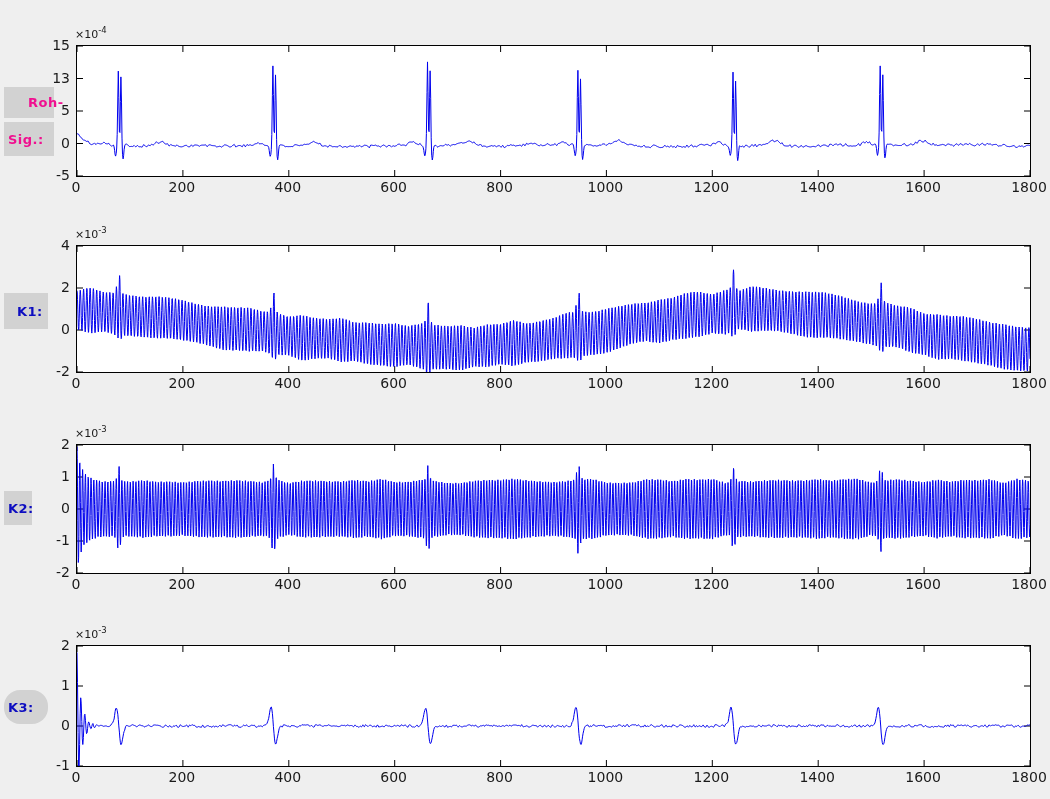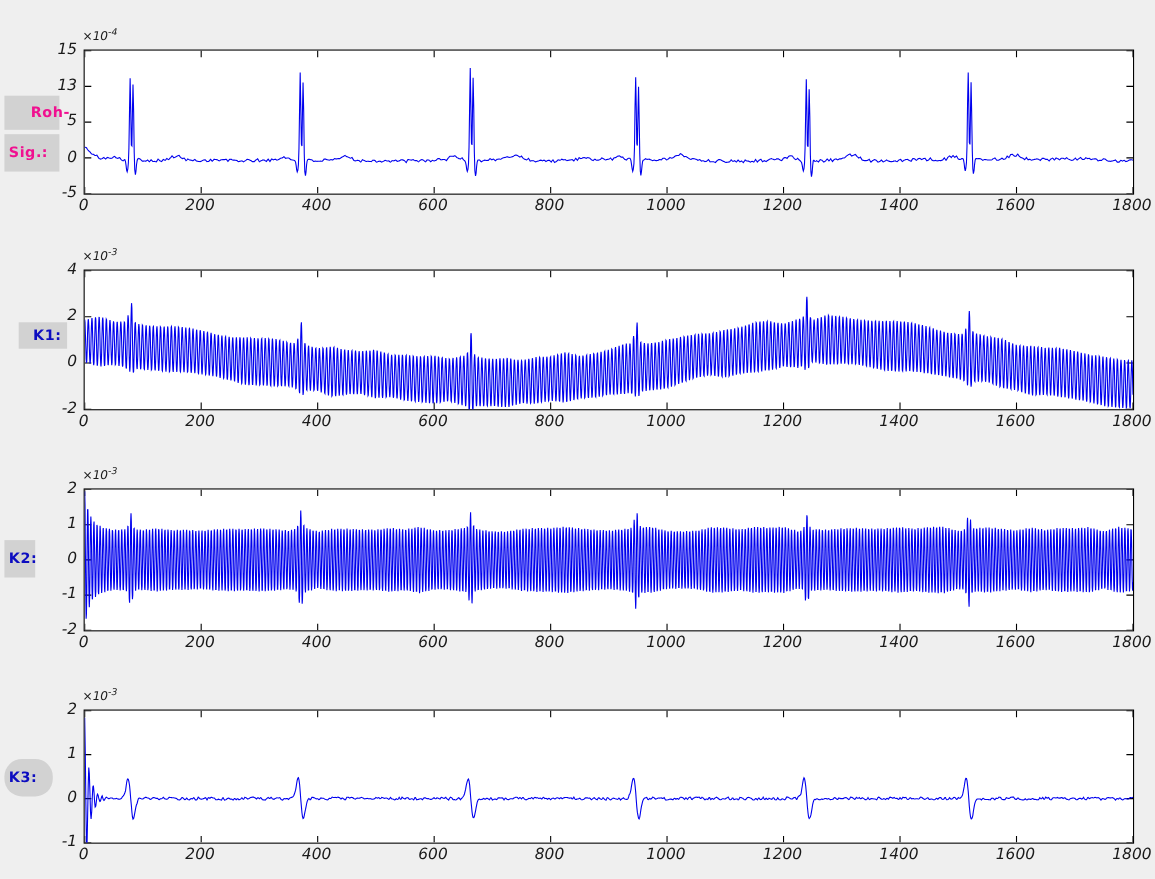--- a/index.html
+++ b/index.html
@@ -1,29 +1,29 @@
 <!DOCTYPE html>
 <html><head>
 <meta charset="utf-8">
 <style>
   html,body{margin:0;padding:0;}
   body{font-family:"DejaVu Sans", sans-serif;}
   .screen{position:relative;width:1050px;height:799px;background:#efefef;overflow:hidden;}
-  .plot-section{position:absolute;inset:0;pointer-events:none;font-style:italic;}
+  .plot-section{position:absolute;inset:0;pointer-events:none;}
   .plotsvg{position:absolute;background:#ffffff;border:1px solid #000000;box-sizing:content-box;}
   .expo{position:absolute;font-size:11px;color:#1a1a1a;white-space:nowrap;}
   .expo sup{font-size:8.5px;}
   .ticklabel{position:absolute;font-size:14px;color:#1a1a1a;line-height:14px;white-space:nowrap;}
   .xticklabel{text-align:center;width:60px;}
   .yticklabel{text-align:right;width:42px;}
   .siglabel{position:absolute;display:flex;align-items:center;padding-left:4px;box-sizing:border-box;
             font-weight:bold;font-size:13px;letter-spacing:0.5px;}
   .lbl-roh{left:4px;top:87px;width:50px;height:31px;padding-left:24px;}
   .lbl-sig{left:4px;top:122px;width:50px;height:34px;}
-  .lbl-k1{left:17px;top:293px;width:44px;height:24px;padding-left:13px;}
+  .lbl-k1{left:4px;top:293px;width:44px;height:36px;padding-left:13px;}
   .lbl-k2{left:4px;top:491px;width:28px;height:34px;}
   .lbl-k3{left:4px;top:690px;width:44px;height:34px;}
 </style>
 </head>
 <body>
 
 <div class="screen" style="background: rgb(239, 239, 239);">
 
   <div class="siglabel lbl-roh" style="color: rgb(240, 16, 144); background: rgb(210, 210, 210);">Roh-</div>
   <div class="siglabel lbl-sig" style="color: rgb(240, 16, 144); background: rgb(210, 210, 210);">Sig.:</div>

